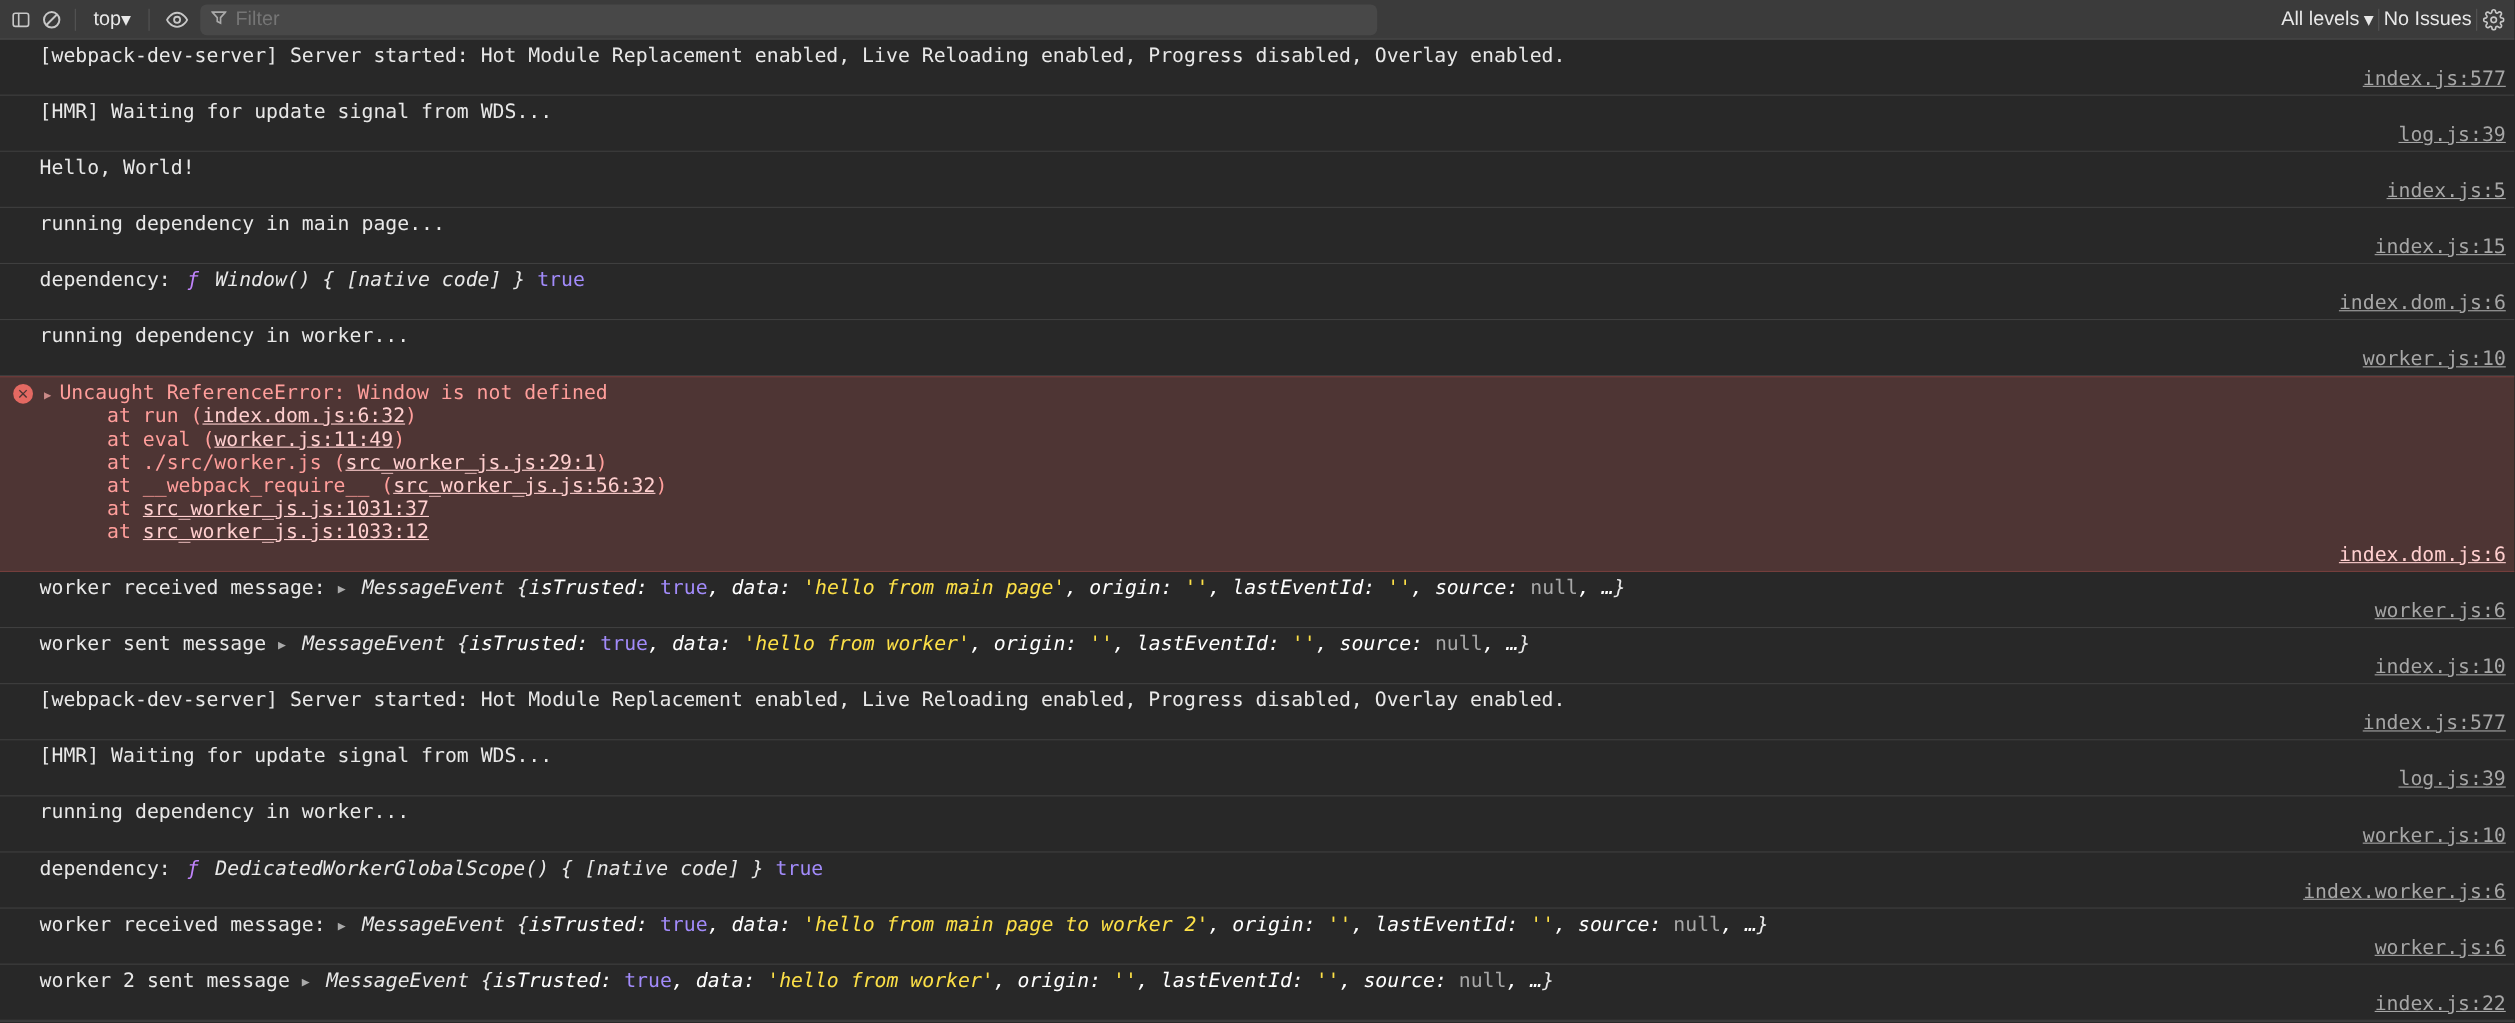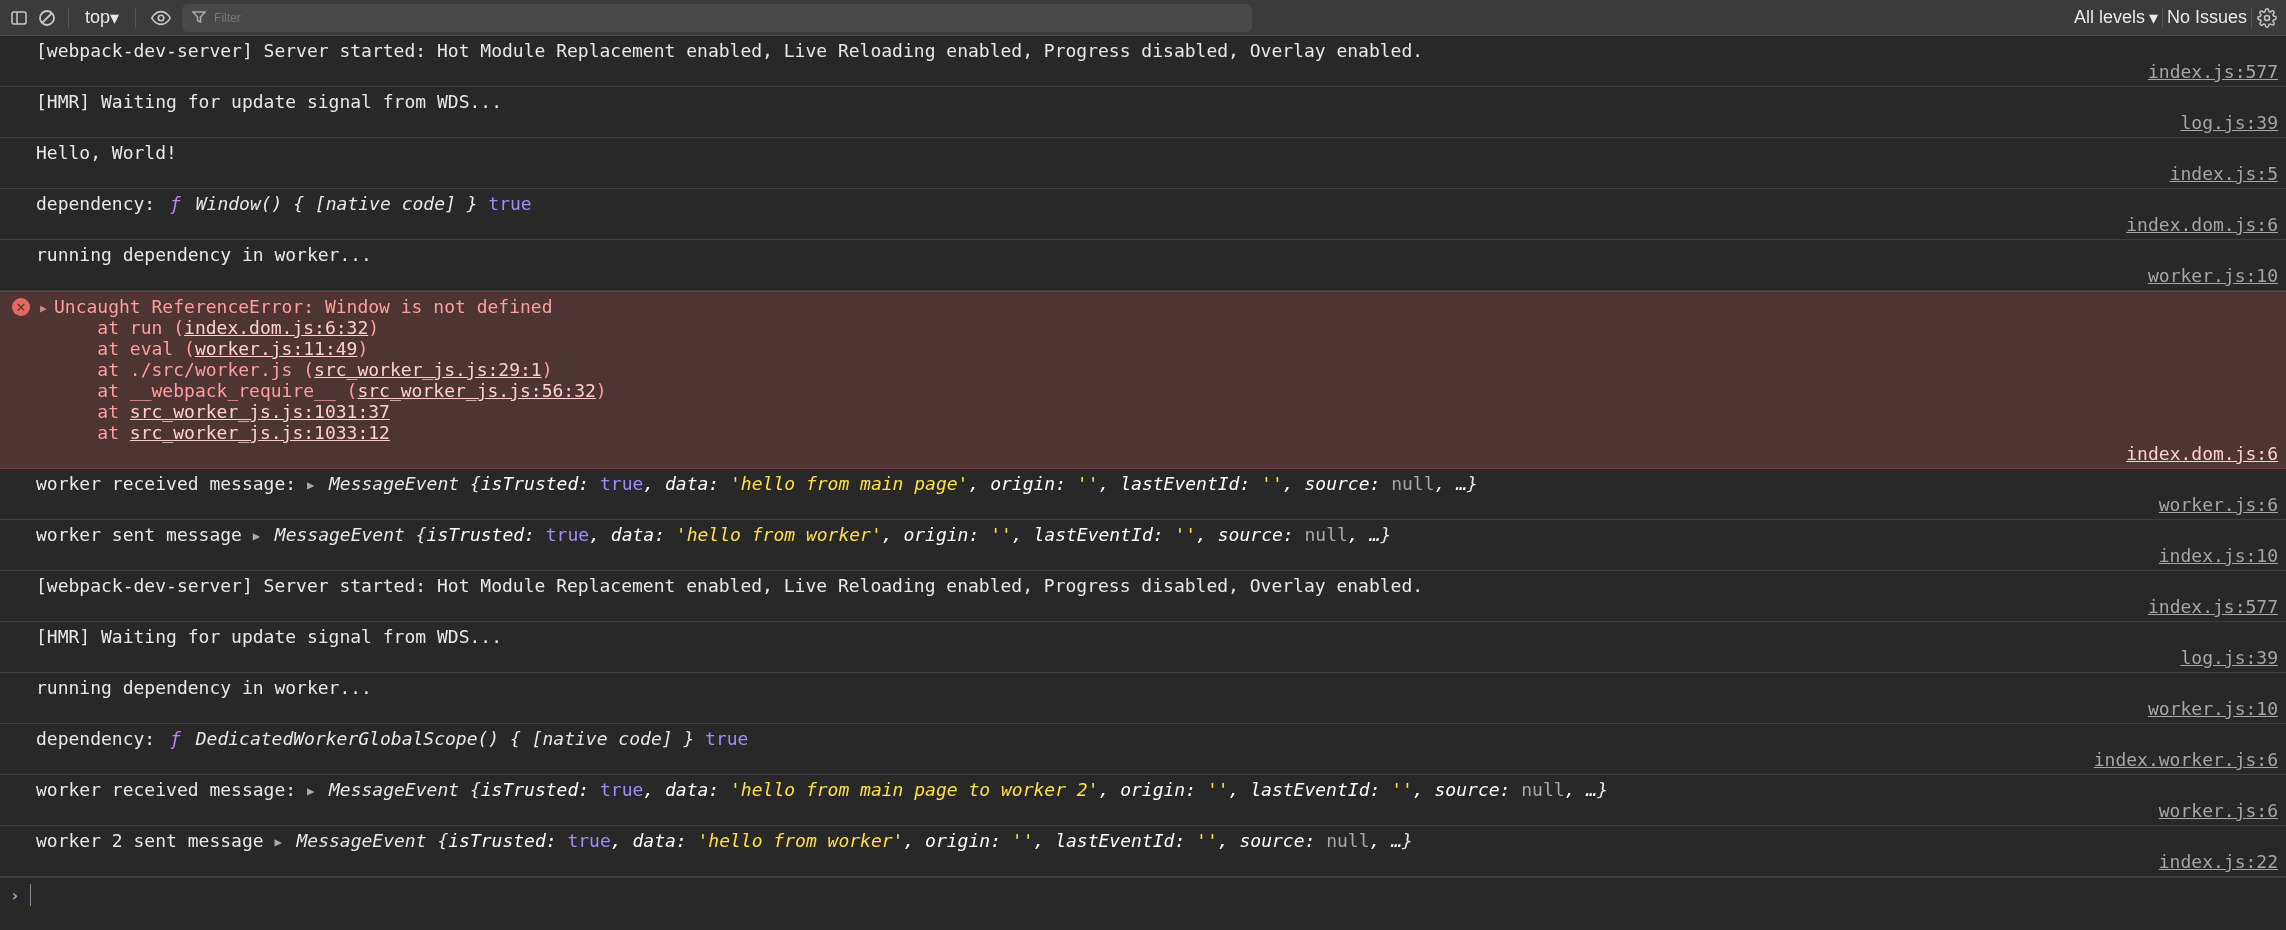--- a/index.html
+++ b/index.html
@@ -46,21 +46,21 @@
     height: 28px;
     padding: 0 10px;
     color: #aaa;
     width: 1070px;
   }
   .tb-filter input {
     background: transparent;
     border: none;
     color: #e8e8e8;
     font-family: -apple-system, sans-serif;
-    font-size: 12px;
+    font-size: 18px;
     margin-left: 8px;
     outline: none;
     width: 100%;
   }
   .tb-right {
     margin-left: auto;
     display: flex; align-items: center; 
     font-family: -apple-system, sans-serif;
     color: #e8e8e8;
   }
@@ -191,20 +191,21 @@
           <path d="M19.4 15a1.7 1.7 0 0 0 .3 1.8l.1.1a2 2 0 1 1-2.8 2.8l-.1-.1a1.7 1.7 0 0 0-1.8-.3 1.7 1.7 0 0 0-1 1.5V21a2 2 0 1 1-4 0v-.1a1.7 1.7 0 0 0-1-1.5 1.7 1.7 0 0 0-1.8.3l-.1.1a2 2 0 1 1-2.8-2.8l.1-.1a1.7 1.7 0 0 0 .3-1.8 1.7 1.7 0 0 0-1.5-1H3a2 2 0 1 1 0-4h.1a1.7 1.7 0 0 0 1.5-1 1.7 1.7 0 0 0-.3-1.8l-.1-.1a2 2 0 1 1 2.8-2.8l.1.1a1.7 1.7 0 0 0 1.8.3H9a1.7 1.7 0 0 0 1-1.5V3a2 2 0 1 1 4 0v.1a1.7 1.7 0 0 0 1 1.5 1.7 1.7 0 0 0 1.8-.3l.1-.1a2 2 0 1 1 2.8 2.8l-.1.1a1.7 1.7 0 0 0-.3 1.8V9a1.7 1.7 0 0 0 1.5 1H21a2 2 0 1 1 0 4h-.1a1.7 1.7 0 0 0-1.5 1z"></path>
         </svg>
     </div>
   </div>
 </div>
 
 <div class="console" id="console">
     <div class="row"><div class="msg">[webpack-dev-server] Server started: Hot Module Replacement enabled, Live Reloading enabled, Progress disabled, Overlay enabled.</div><div class="src">index.js:577</div></div>
     <div class="row"><div class="msg">[HMR] Waiting for update signal from WDS...</div><div class="src">log.js:39</div></div>
     <div class="row"><div class="msg">Hello, World!</div><div class="src">index.js:5</div></div>
+    <div class="row"><div class="msg">running dependency in main page...</div><div class="src">index.js:15</div></div>
     <div class="row"><div class="msg"><span>dependency: </span><span class="fn-f">ƒ</span><span class="fn-sig"> Window() { [native code] } </span><span class="bool">true</span></div><div class="src">index.dom.js:6</div></div>
     <div class="row"><div class="msg">running dependency in worker...</div><div class="src">worker.js:10</div></div>
     <div class="row error"><div class="err-icon">✕</div><div class="err-tri">▶</div><div class="msg"><div>Uncaught ReferenceError: Window is not defined</div><div><span>    at run (</span><span class="link">index.dom.js:6:32</span><span>)</span></div><div><span>    at eval (</span><span class="link">worker.js:11:49</span><span>)</span></div><div><span>    at ./src/worker.js (</span><span class="link">src_worker_js.js:29:1</span><span>)</span></div><div><span>    at __webpack_require__ (</span><span class="link">src_worker_js.js:56:32</span><span>)</span></div><div><span>    at </span><span class="link">src_worker_js.js:1031:37</span><span></span></div><div><span>    at </span><span class="link">src_worker_js.js:1033:12</span><span></span></div></div><div class="src">index.dom.js:6</div></div>
     <div class="row"><div class="msg"><span>worker received message: </span><span class="tri">▶</span><span class="obj-type"> MessageEvent </span><span class="obj-brace">{</span><span class="key">isTrusted: </span><span class="bool">true</span><span class="key">, </span><span class="key">data: </span><span class="str">'hello from main page'</span><span class="key">, </span><span class="key">origin: </span><span class="str">''</span><span class="key">, </span><span class="key">lastEventId: </span><span class="str">''</span><span class="key">, </span><span class="key">source: </span><span class="null">null</span><span class="key">, </span><span class="key">…</span><span class="obj-brace">}</span></div><div class="src">worker.js:6</div></div>
     <div class="row"><div class="msg"><span>worker sent message </span><span class="tri">▶</span><span class="obj-type"> MessageEvent </span><span class="obj-brace">{</span><span class="key">isTrusted: </span><span class="bool">true</span><span class="key">, </span><span class="key">data: </span><span class="str">'hello from worker'</span><span class="key">, </span><span class="key">origin: </span><span class="str">''</span><span class="key">, </span><span class="key">lastEventId: </span><span class="str">''</span><span class="key">, </span><span class="key">source: </span><span class="null">null</span><span class="key">, </span><span class="key">…</span><span class="obj-brace">}</span></div><div class="src">index.js:10</div></div>
     <div class="row"><div class="msg">[webpack-dev-server] Server started: Hot Module Replacement enabled, Live Reloading enabled, Progress disabled, Overlay enabled.</div><div class="src">index.js:577</div></div>
     <div class="row"><div class="msg">[HMR] Waiting for update signal from WDS...</div><div class="src">log.js:39</div></div>
     <div class="row"><div class="msg">running dependency in worker...</div><div class="src">worker.js:10</div></div>
     <div class="row"><div class="msg"><span>dependency: </span><span class="fn-f">ƒ</span><span class="fn-sig"> DedicatedWorkerGlobalScope() { [native code] } </span><span class="bool">true</span></div><div class="src">index.worker.js:6</div></div>
     <div class="row"><div class="msg"><span>worker received message: </span><span class="tri">▶</span><span class="obj-type"> MessageEvent </span><span class="obj-brace">{</span><span class="key">isTrusted: </span><span class="bool">true</span><span class="key">, </span><span class="key">data: </span><span class="str">'hello from main page to worker 2'</span><span class="key">, </span><span class="key">origin: </span><span class="str">''</span><span class="key">, </span><span class="key">lastEventId: </span><span class="str">''</span><span class="key">, </span><span class="key">source: </span><span class="null">null</span><span class="key">, </span><span class="key">…</span><span class="obj-brace">}</span></div><div class="src">worker.js:6</div></div>

